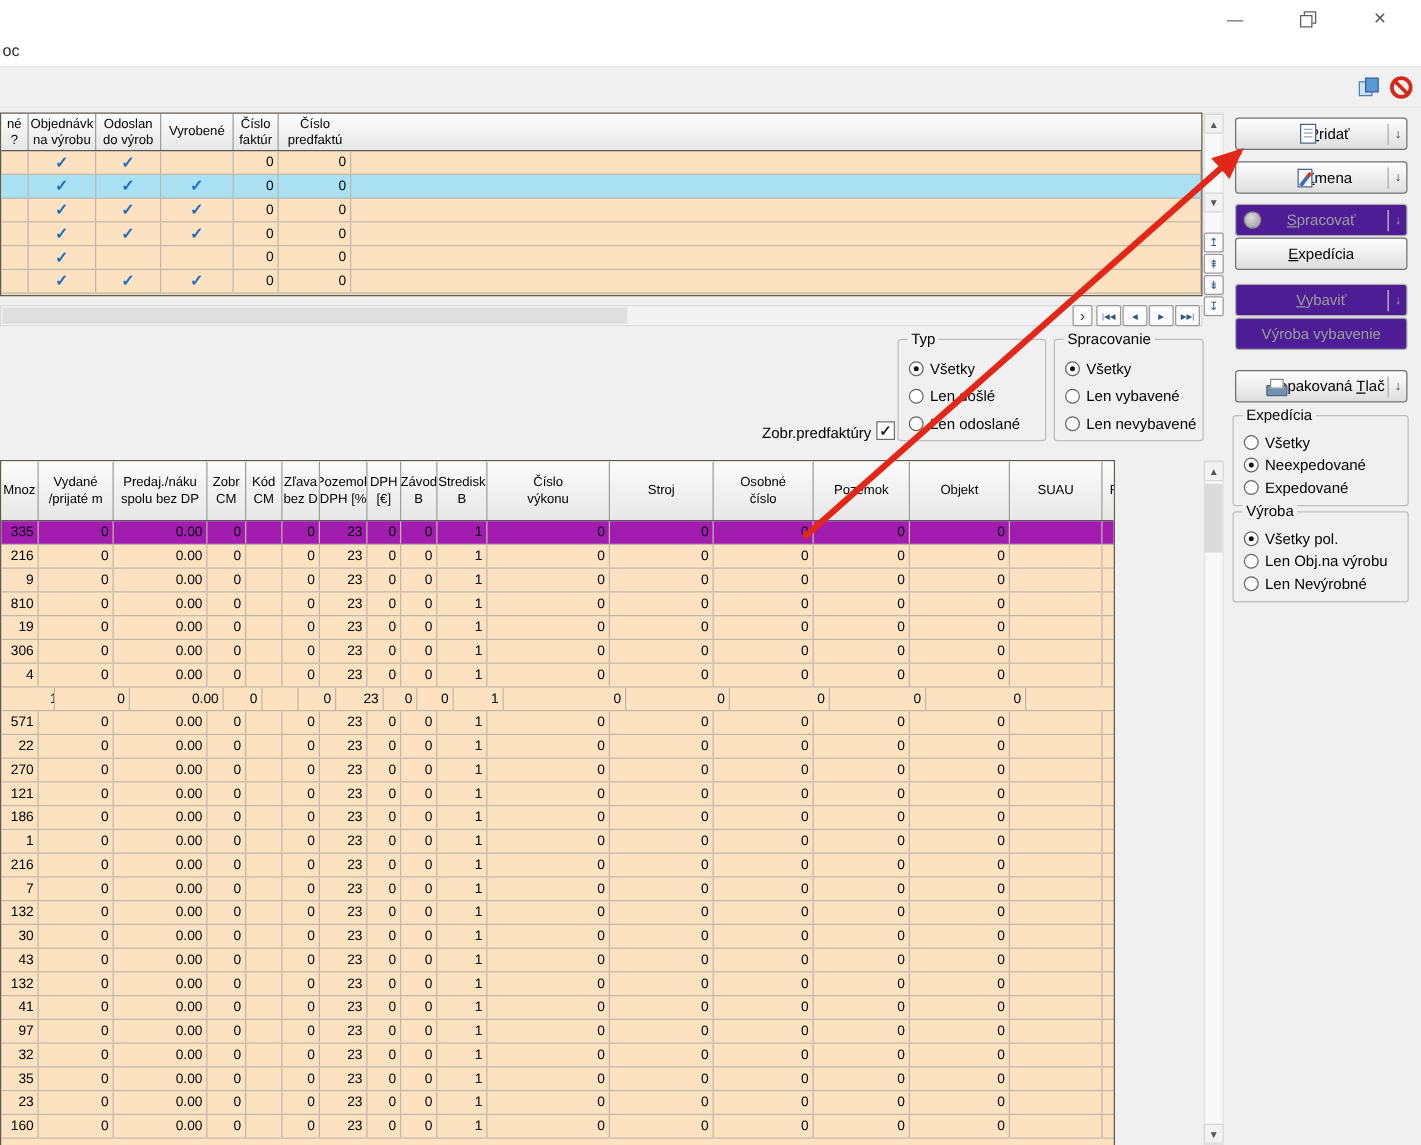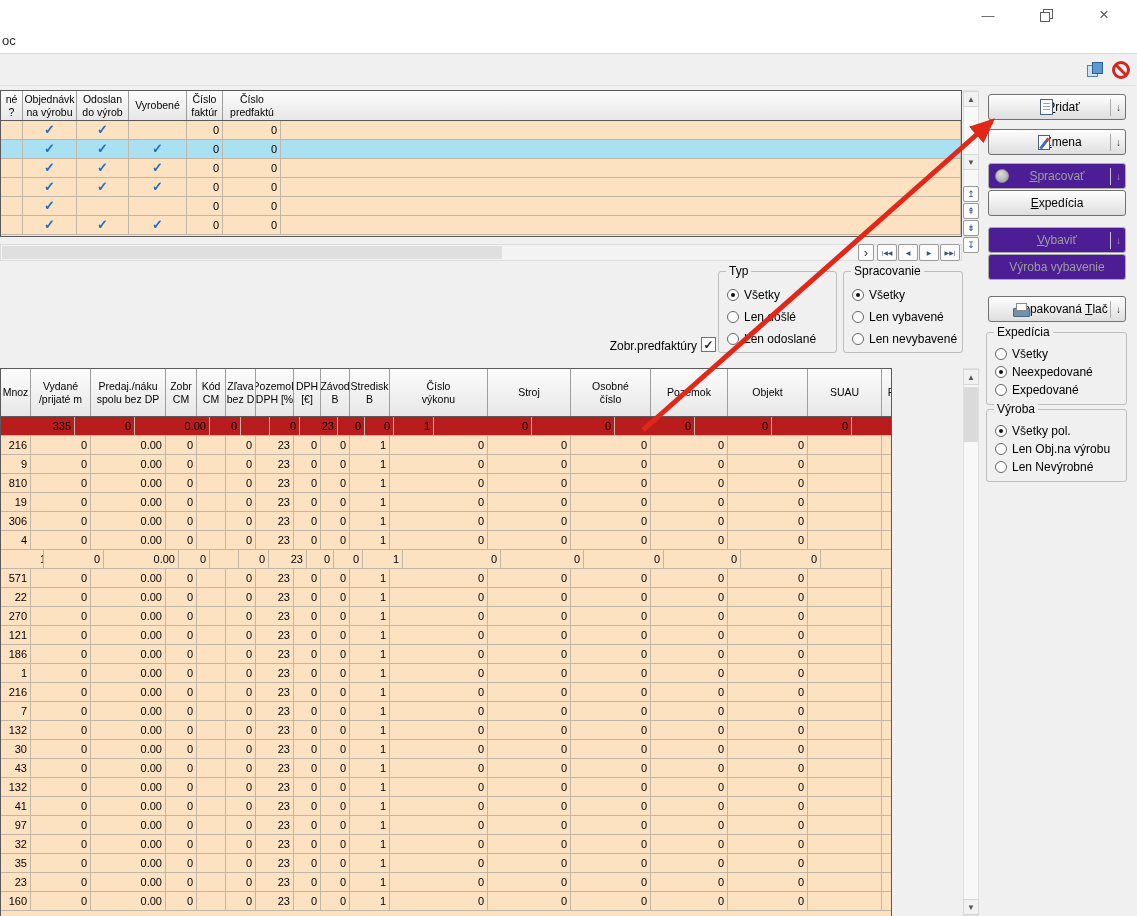--- a/index.html
+++ b/index.html
@@ -275,21 +275,21 @@
         <div>SUAU</div>
       </div>
       <div class="g-hcell" style="width: 57px;">
         <div>Rezervác</div>
       </div>
       <div class="g-hcell" style="width: 22px; font-family: Liberation Serif, serif;">
         <div>Dát</div>
         <div>kto</div>
       </div>
     </div>
-    <div class="g-row" style="background: #b91c1c; padding-left: 44px;">
+    <div class="g-row" style="background: #a21caf;">
       <div class="g-cell" style="width: 30px; text-align: right;">335</div>
       <div class="g-cell" style="width: 60px; text-align: right;">0</div>
       <div class="g-cell" style="width: 75px; text-align: right;">0.00</div>
       <div class="g-cell" style="width: 31px; text-align: right;">0</div>
       <div class="g-cell" style="width: 29px; text-align: right;"></div>
       <div class="g-cell" style="width: 30px; text-align: right;">0</div>
       <div class="g-cell" style="width: 38px; text-align: right;">23</div>
       <div class="g-cell" style="width: 27px; text-align: right;">0</div>
       <div class="g-cell" style="width: 29px; text-align: right;">0</div>
       <div class="g-cell" style="width: 40px; text-align: right;">1</div>

